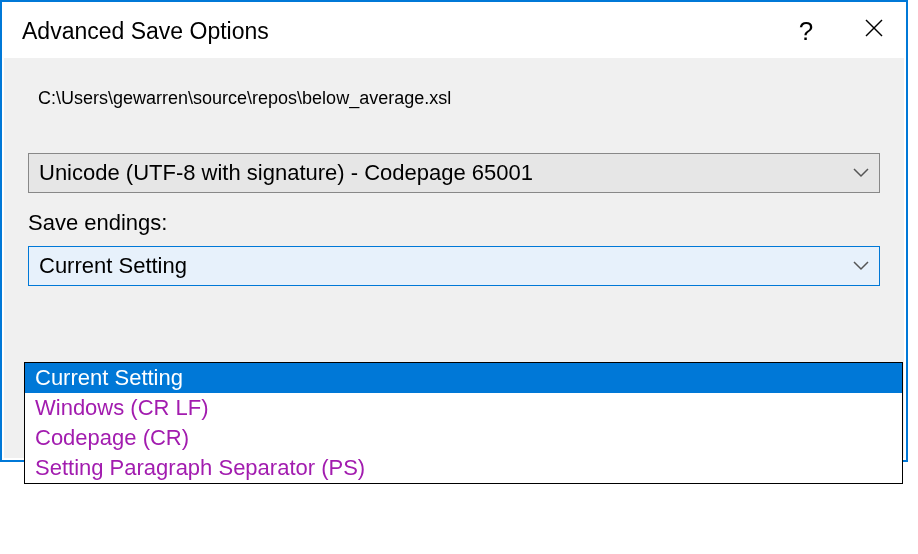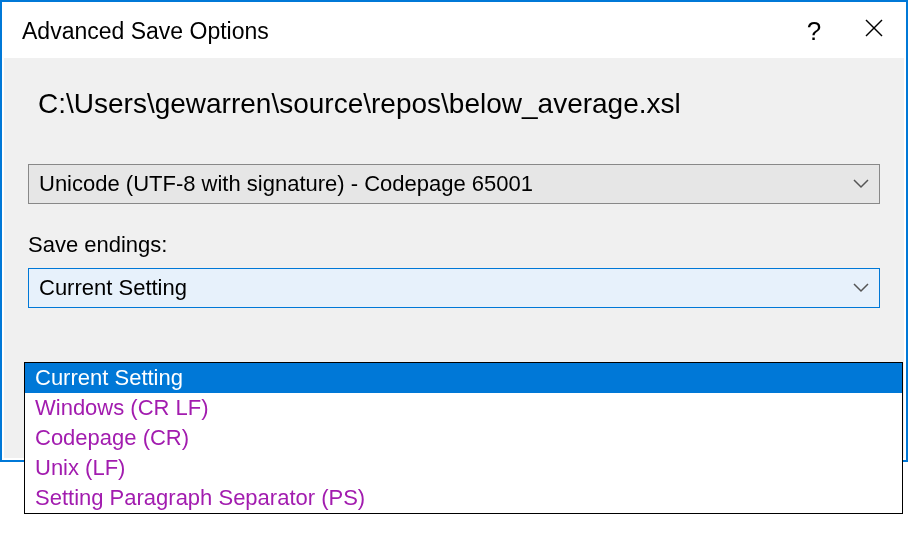--- a/index.html
+++ b/index.html
@@ -16,21 +16,21 @@
     align-items: center;
     justify-content: center;
     font-size: 22px;
     color: #000;
     cursor: pointer;
   }
   .titlebar-btn.help { font-size: 26px; font-weight: 400; }
   .titlebar-btn.close svg { width: 20px; height: 20px; }
 
   .file-path {
-    font-size: 28px;
+    font-size: 18px;
     color: #000;
     margin: 0 0 44px 10px;
   }
 
   .label {
     font-size: 22px;
     color: #000;
     margin-bottom: 10px;
   }
 
@@ -39,21 +39,21 @@
     width: 100%;
     border: 1px solid #888;
     background: #e6e6e6;
     display: flex;
     align-items: center;
     padding: 0 10px;
     font-size: 22px;
     color: #000;
     cursor: pointer;
     position: relative;
-    margin-bottom: 28px;
+    margin-bottom: 17px;
   }
   .select-box .chev {
     display:flex; align-items:center; justify-content:center;
   }
   .select-box .chev svg { width: 16px; height: 10px; }
 
   .select-box.open-select {
     background: #e7f1fb;
     border: 1px solid #0078d7;
     margin-bottom: 0;
@@ -100,20 +100,21 @@
   }
   .dialog-body-area {
     position:absolute;
     top:56px; left:2px; right:2px; bottom:2px;
     background: #f0f0f0;
   }
   .titlebar-abs {
     position:absolute; top:2px; left:2px; right:2px; height:54px;
     display:flex; align-items:center; background:#fff;
     padding-left:18px;
+    gap:8px;
   }
 </style>
 </head>
 <body>
 
 <div class="outer-wrap">
 
   <div class="dialog-shell">
 
     <div class="titlebar-abs">
@@ -155,17 +156,16 @@
         </div>
       </div>
     </div>
 
   </div>
 
   <div class="dropdown" id="le-dropdown">
       <div class="dropdown-item selected">Current Setting</div>
       <div class="dropdown-item">Windows (CR LF)</div>
       <div class="dropdown-item">Codepage (CR)</div>
-      <div class="dropdown-item">Unix (LF)</div>
       <div class="dropdown-item">Setting Paragraph Separator (PS)</div>
     </div>
 
 </div>
 
 </body></html>

